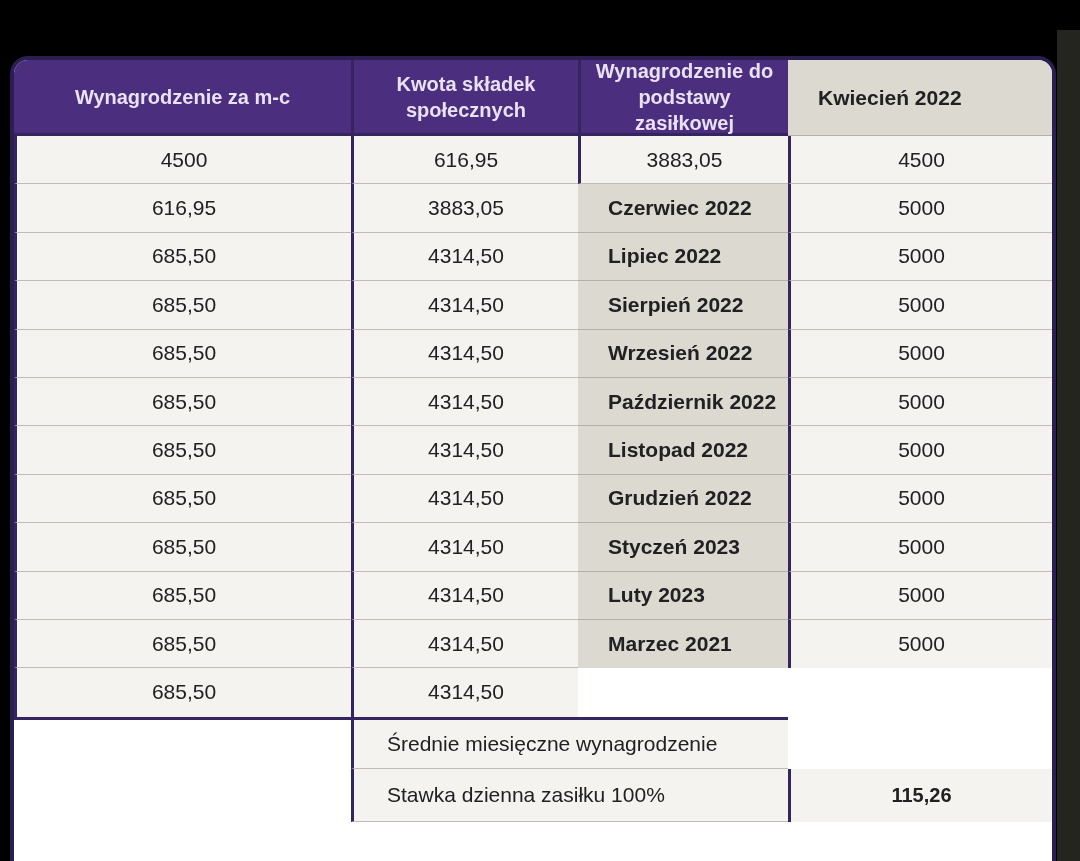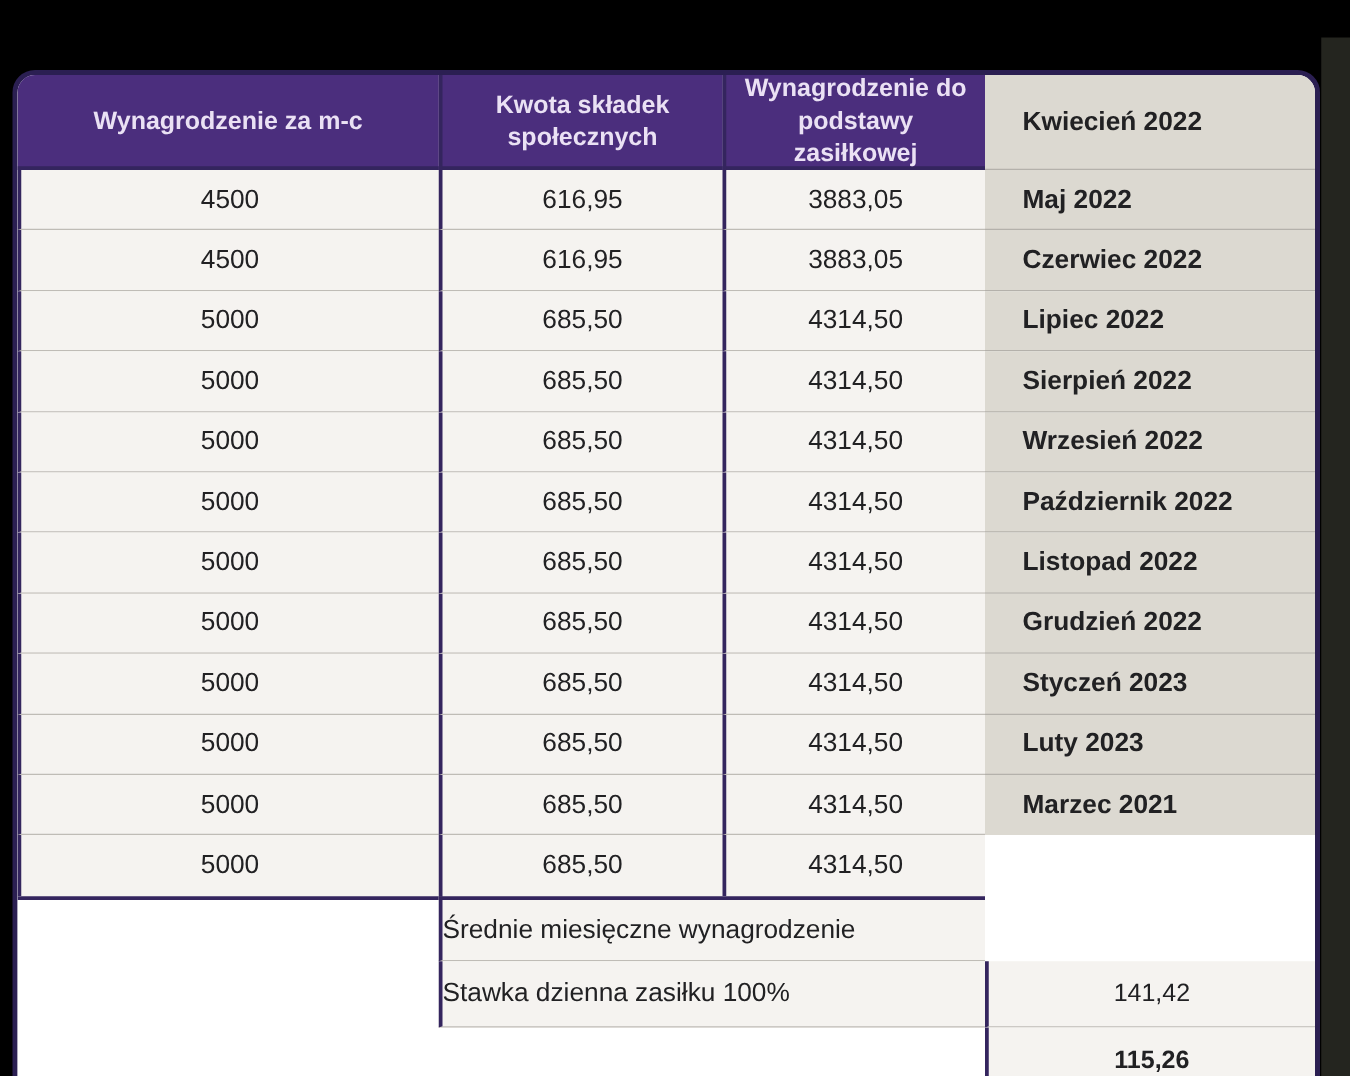--- a/index.html
+++ b/index.html
@@ -67,20 +67,21 @@
   .rlast{border-bottom:none;}
   .blank{
     grid-column:1; grid-row:14 / 17;
     background:#ffffff;
     border-top:3px solid var(--line-purple);
   }
   .sl{
     grid-column:2 / 4;
     background:var(--cell-bg);
     font-size:21px;
+    padding-left:33px;
     border-left:3px solid var(--line-purple);
     border-bottom:1px solid var(--thin);
   }
   .sv{
     grid-column:4;
     background:var(--cell-bg);
     justify-content:center;
     font-size:20px;
     border-left:3px solid var(--line-purple);
     border-bottom:1px solid var(--thin);
@@ -99,21 +100,20 @@
 
     <div class="cell th">Wynagrodzenie za m-c</div>
     <div class="cell th bl">Kwota składek społecznych</div>
     <div class="cell th bl">Wynagrodzenie do podstawy zasiłkowej</div>
 
     <div class="cell tm">Kwiecień 2022</div>
     <div class="cell td bl">4500</div>
     <div class="cell td bl">616,95</div>
     <div class="cell td bl">3883,05</div>
 
-    <div class="cell tm">Maj 2022</div>
     <div class="cell td bl">4500</div>
     <div class="cell td bl">616,95</div>
     <div class="cell td bl">3883,05</div>
 
     <div class="cell tm">Czerwiec 2022</div>
     <div class="cell td bl">5000</div>
     <div class="cell td bl">685,50</div>
     <div class="cell td bl">4314,50</div>
 
     <div class="cell tm">Lipiec 2022</div>
@@ -159,18 +159,17 @@
     <div class="cell tm rlast">Marzec 2021</div>
     <div class="cell td bl rlast">5000</div>
     <div class="cell td bl rlast">685,50</div>
     <div class="cell td bl rlast">4314,50</div>
 
     <div class="blank"></div>
 
     <div class="cell sl stop">Średnie miesięczne wynagrodzenie</div>
 
     <div class="cell sl">Stawka dzienna zasiłku 100%</div>
-    <div class="cell sv">141,42</div>
 
     <div class="cell sv sbold snb">115,26</div>
 
   </div>
 </div>
 
 </body></html>

